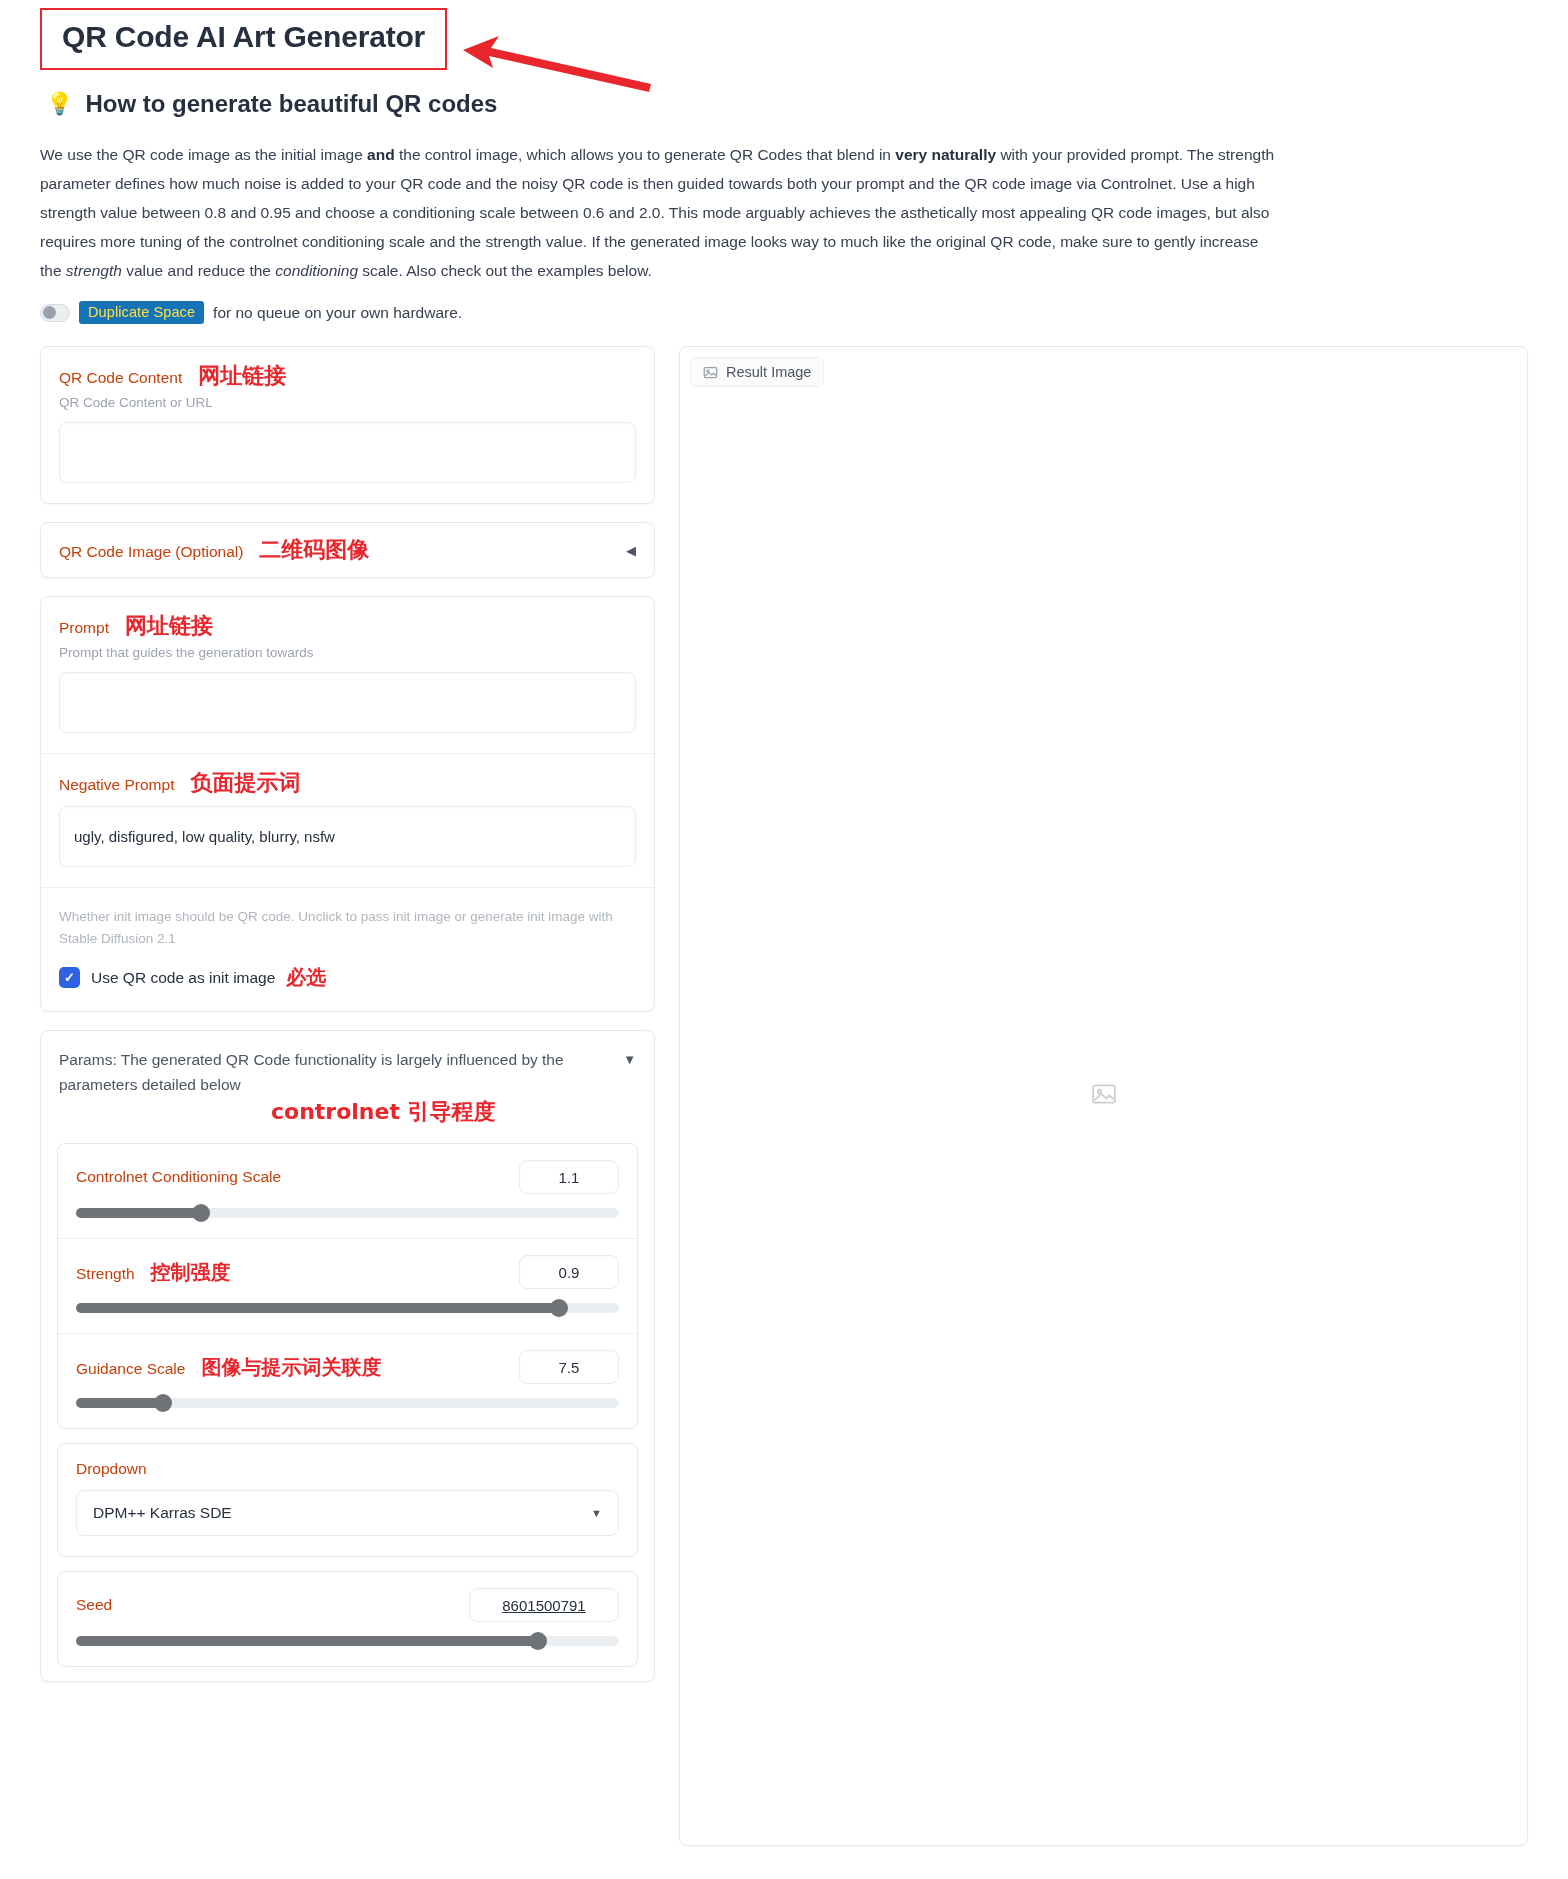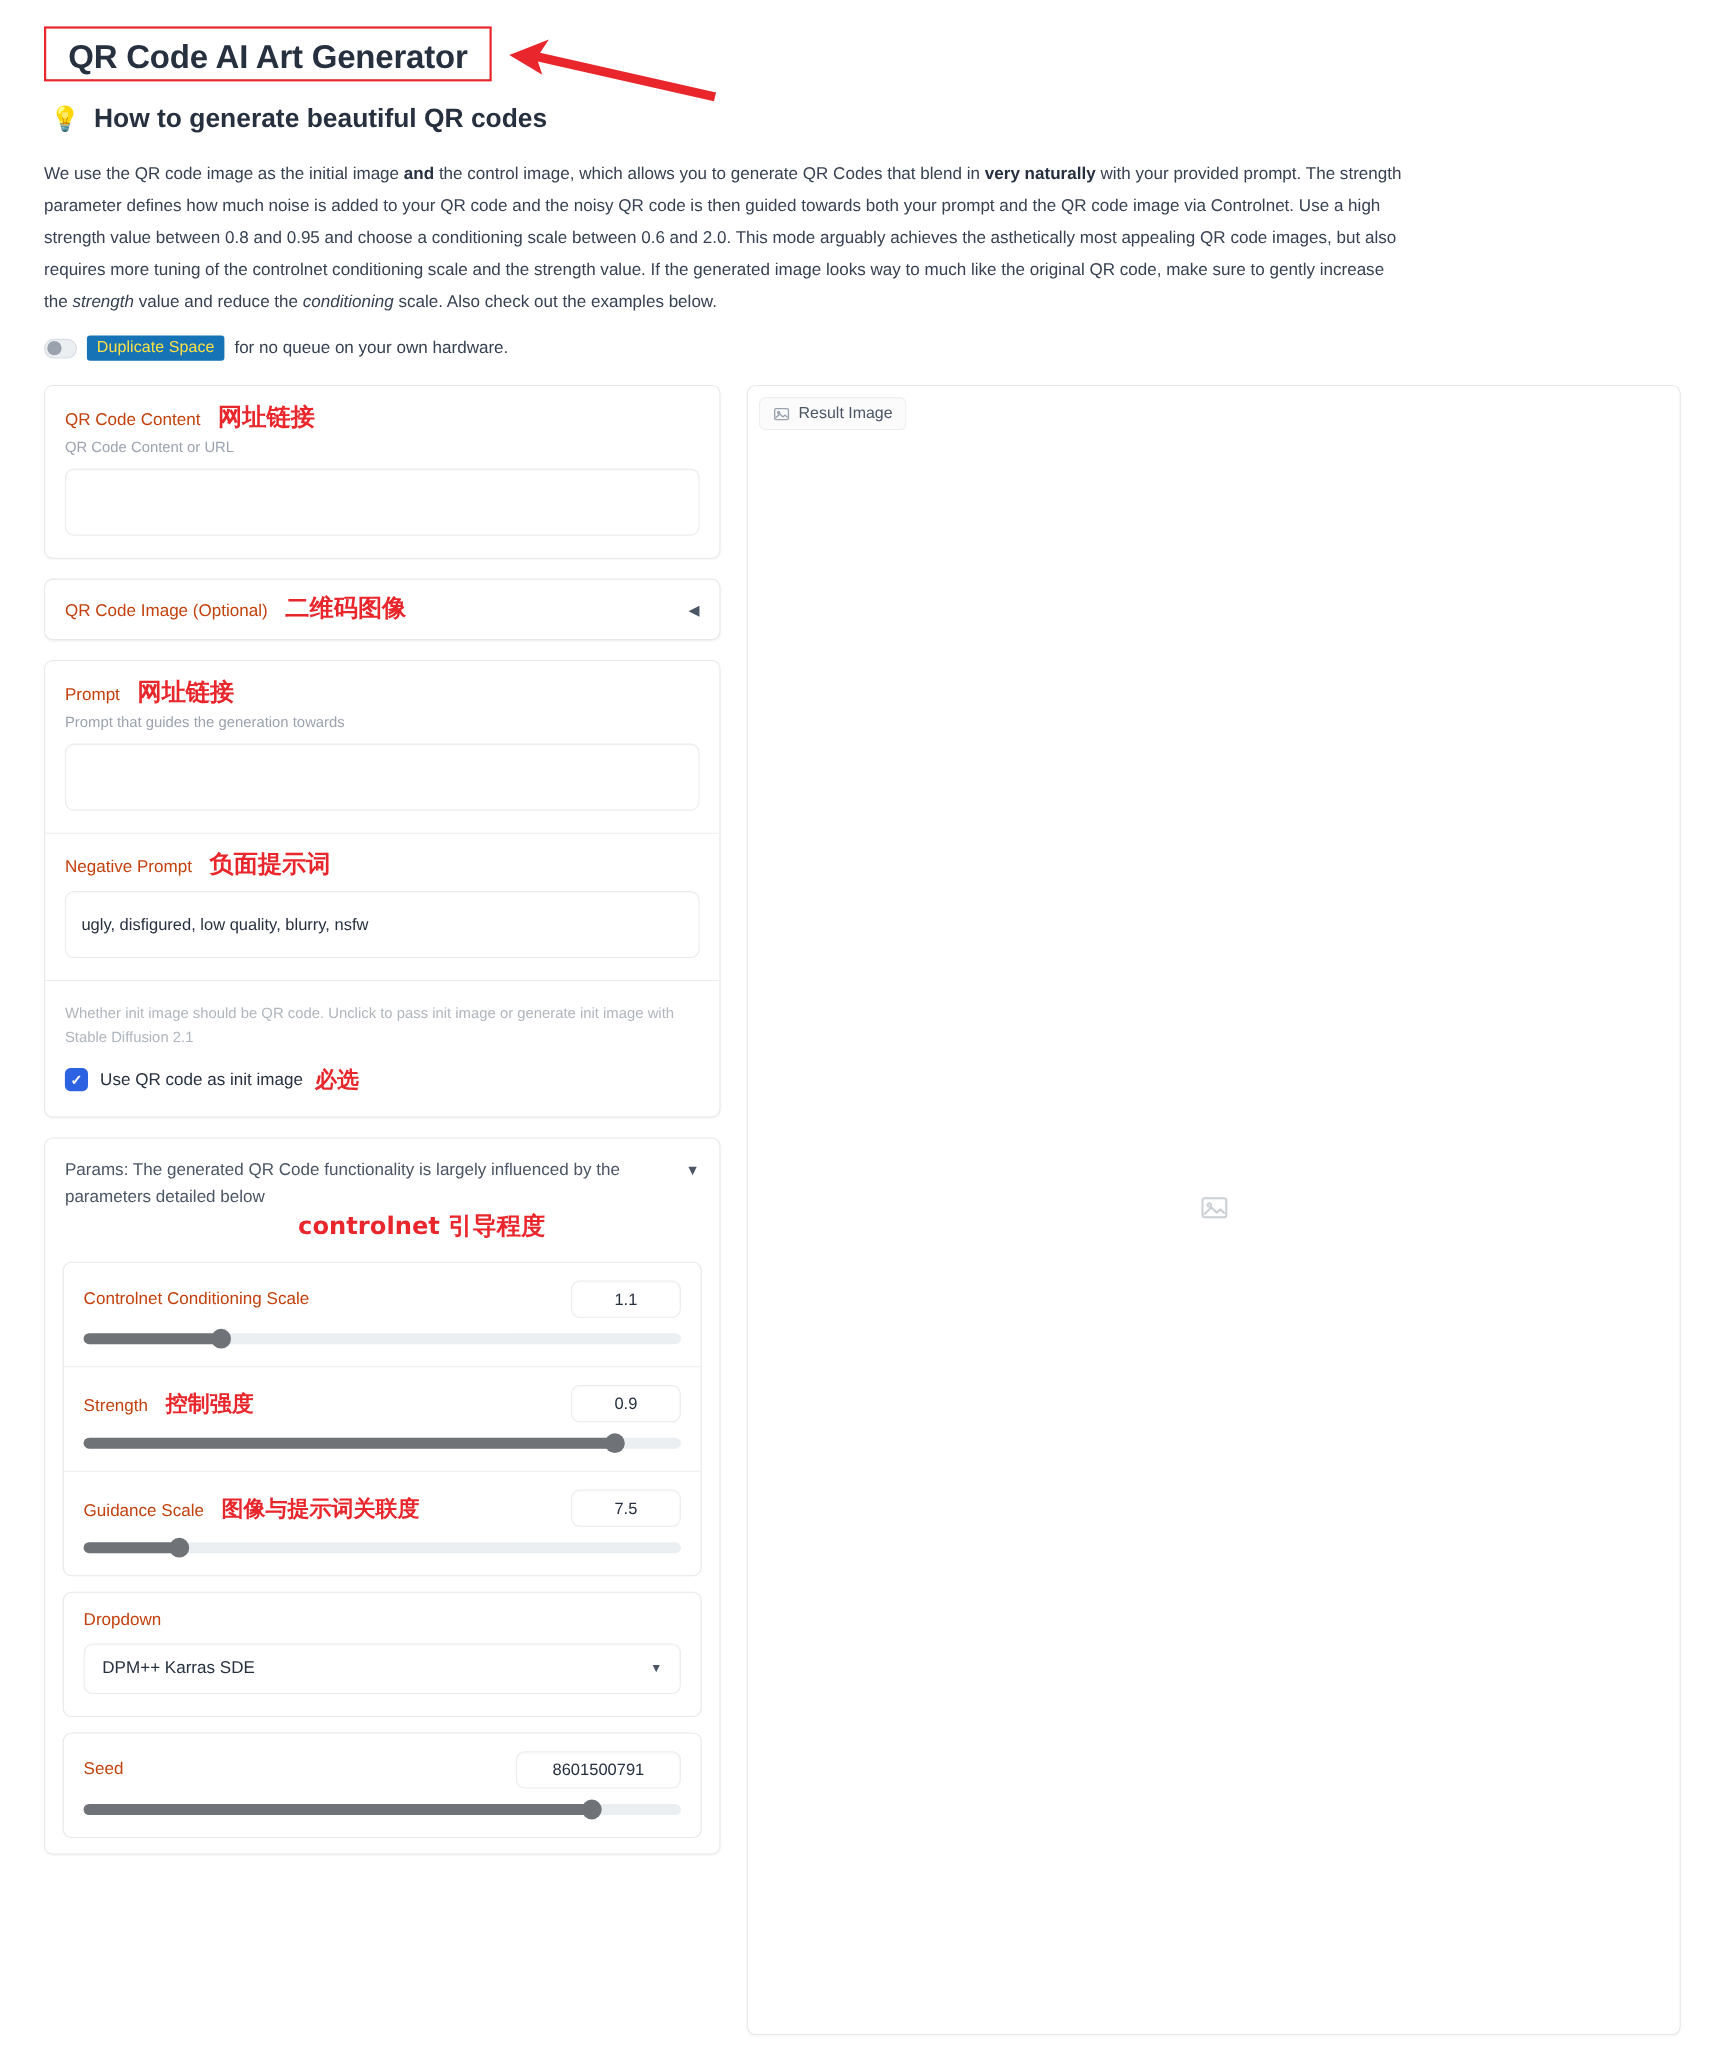--- a/index.html
+++ b/index.html
@@ -11,22 +11,22 @@
     color:#27303f;
     overflow:hidden;
     position:relative;
   }
   .page { padding:0 40px; position:relative; }
 
   
   .title-box {
     display:inline-block;
     border:2px solid #e8262c;
-    padding:10px 20px 2px 20px;
-    margin-top:24px;
+    padding:10px 20px 14px 20px;
+    margin-top:8px;
   }
   .title-box h1 {
     margin:0;
     font-size:30px;
     font-weight:bold;
     letter-spacing:-0.2px;
     color:#27303f;
   }
   .arrow-wrap { position:absolute; left:455px; top:28px; width:200px; height:70px; }
 
@@ -129,21 +129,21 @@
   .slider-block { padding:16px 18px 20px 18px; }
   .slider-block + .slider-block { border-top:1px solid #eceef0; }
   .slider-top { display:flex; align-items:center; justify-content:space-between; }
   .slider-left { display:flex; align-items:baseline; gap:16px; }
   .num-box {
     width:100px; height:34px; border:1px solid #e9ebee; border-radius:8px;
     background:#fff; box-shadow:inset 0 1px 2px rgba(0,0,0,0.03);
     display:flex; align-items:center; justify-content:center;
     font-size:15px; color:#27303f;
   }
-  .num-box.wide { width:150px; }
+  .num-box.wide { width:150px;text-decoration:underline; }
   .track {
     margin-top:14px; position:relative; height:10px;
     background:#eceff1; border-radius:5px;
   }
   .fill { position:absolute; left:0; top:0; height:10px; background:#6f7378; border-radius:5px; }
   .knob {
     position:absolute; top:-4px; width:18px; height:18px; border-radius:50%;
     background:#6f7378; transform:translateX(-9px);
   }
 

